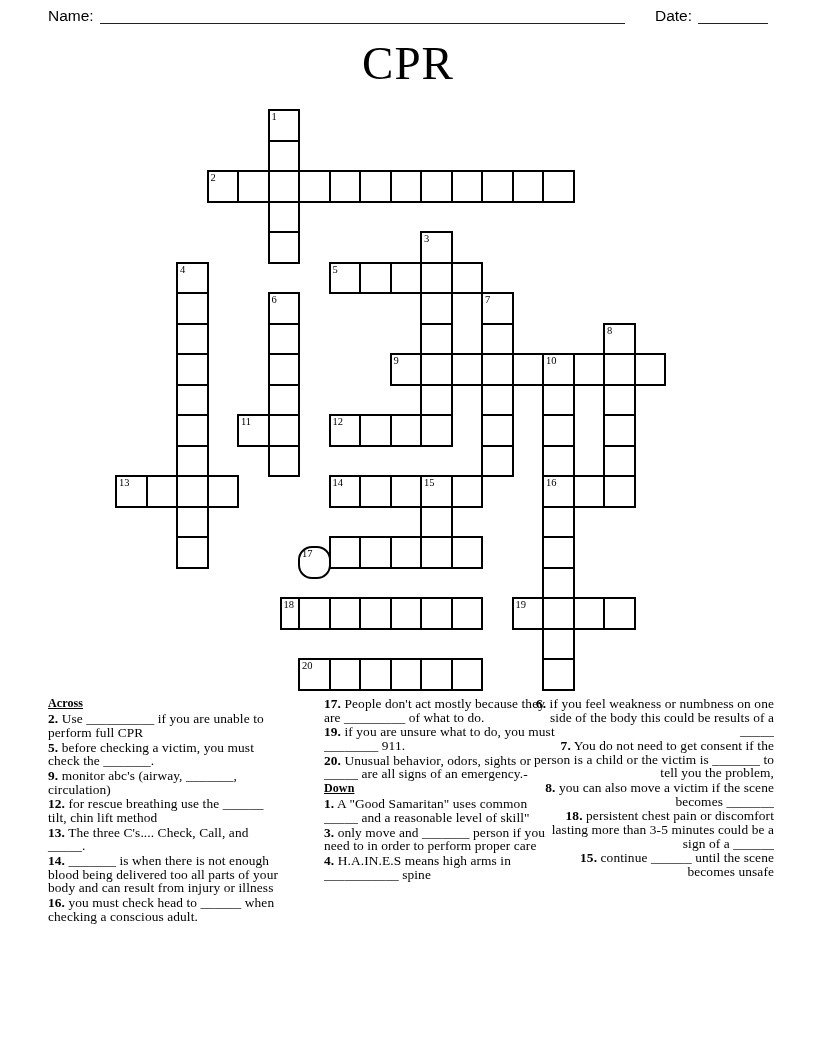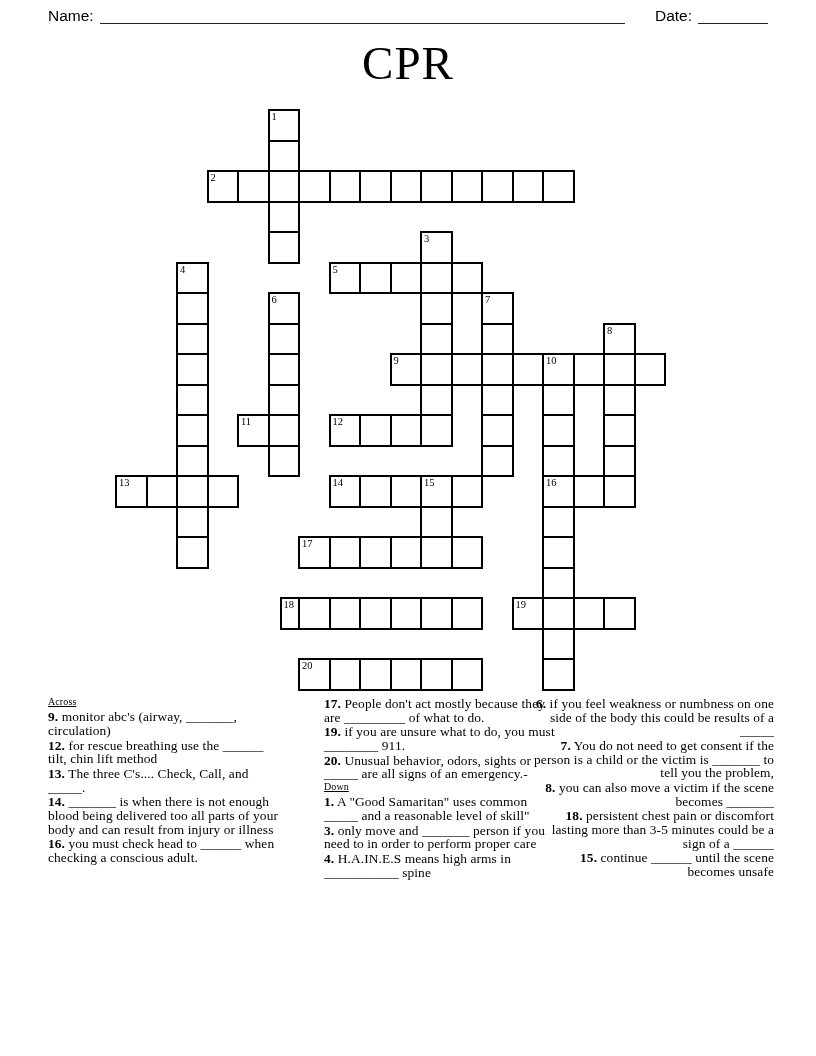--- a/index.html
+++ b/index.html
@@ -43,22 +43,22 @@
   }
   .clue-col {
     position: absolute; top: 697px;
     font-size: 13.4px; line-height: 1.02;
     letter-spacing: 0.1px;
   }
   .clue-col-1 { left: 48px;  width: 236px; }
   .clue-col-2 { left: 288px; width: 236px; margin-left: 36px; }
   .clue-col-3 { left: 530px; width: 244px; text-align: right; }
   .clue-header {
-    font-weight: normal; text-decoration: underline;
-    margin-bottom: 3px; font-size: 10px;
+    font-weight: bold; text-decoration: underline;
+    margin-bottom: 3px; font-size: 12px;
   }
   .clue { margin-bottom: 1px; }
   .clue b { font-weight: bold; }
 </style>
 </head>
 <body>
 
 <div class="header-row">
   <span>Name:</span>
   <span class="fill-line name-line"></span>
@@ -180,21 +180,21 @@
     </div>
     <div class="cell" style="left: 243px; top: 365px;"></div>
     <div class="cell" style="left: 273.5px; top: 365px;"></div>
     <div class="cell" style="left: 304px; top: 365px;">
       <span class="cell-num">15</span>
     </div>
     <div class="cell" style="left: 334.5px; top: 365px;"></div>
     <div class="cell" style="left: 304px; top: 395.5px;"></div>
     <div class="cell" style="left: 304px; top: 426px;"></div>
     <div class="cell" style="left: 456.5px; top: 365px;"></div>
-    <div class="cell" style="left: 182px; top: 426px;">
+    <div class="cell" style="left: 182px; top: 436px; border-radius: 14px;">
       <span class="cell-num">17</span>
     </div>
     <div class="cell" style="left: 212.5px; top: 426px;"></div>
     <div class="cell" style="left: 243px; top: 426px;"></div>
     <div class="cell" style="left: 273.5px; top: 426px;"></div>
     <div class="cell" style="left: 334.5px; top: 426px;"></div>
     <div class="cell" style="left: 151.5px; top: 487px; margin-left: 12px;">
       <span class="cell-num">18</span>
     </div>
     <div class="cell" style="left: 182px; top: 487px;"></div>
@@ -213,20 +213,22 @@
     </div>
     <div class="cell" style="left: 212.5px; top: 548px;"></div>
     <div class="cell" style="left: 243px; top: 548px;"></div>
     <div class="cell" style="left: 273.5px; top: 548px;"></div>
     <div class="cell" style="left: 304px; top: 548px;"></div>
     <div class="cell" style="left: 334.5px; top: 548px;"></div>
   </div>
 
 <div class="clue-col clue-col-1">
     <div class="clue-header">Across</div>
+    <div class="clue"><b>2.</b> Use __________ if you are unable to perform full CPR</div>
+    <div class="clue"><b>5.</b> before checking a victim, you must check the _______.</div>
     <div class="clue"><b>9.</b> monitor abc's (airway, _______, circulation)</div>
     <div class="clue"><b>12.</b> for rescue breathing use the ______ tilt, chin lift method</div>
     <div class="clue"><b>13.</b> The three C's.... Check, Call, and _____.</div>
     <div class="clue"><b>14.</b> _______ is when there is not enough blood being delivered too all parts of your body and can result from injury or illness</div>
     <div class="clue"><b>16.</b> you must check head to ______ when checking a conscious adult.</div>
   </div>
 
 <div class="clue-col clue-col-2">
     <div class="clue"><b>17.</b> People don't act mostly because they are _________ of what to do.</div>
     <div class="clue"><b>19.</b> if you are unsure what to do, you must ________ 911.</div>

